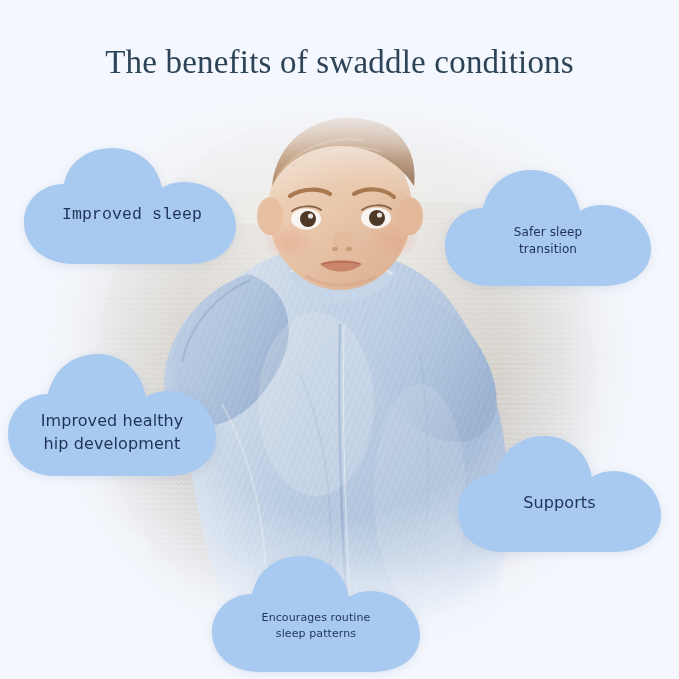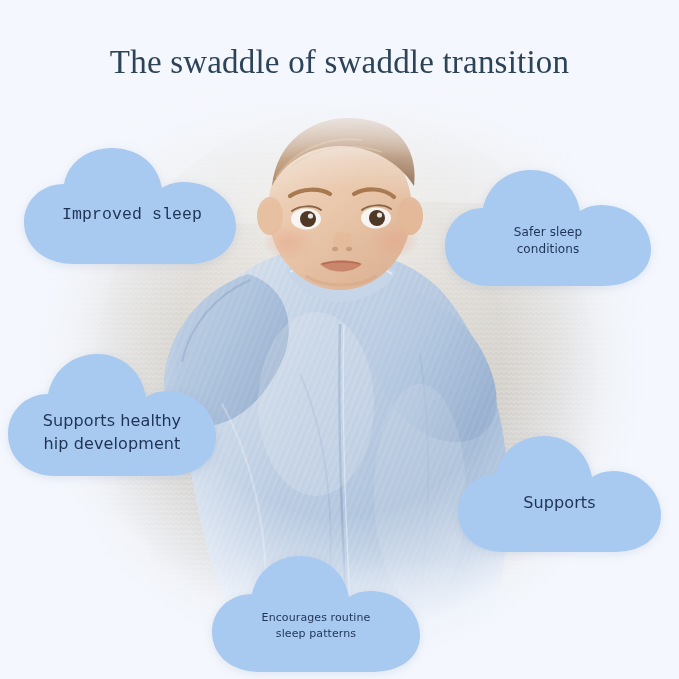--- a/index.html
+++ b/index.html
@@ -288,21 +288,21 @@
         <path d="M322 190 C 334 187, 350 187, 360 190" stroke="#a9533c" stroke-opacity=".55" stroke-width="1.4" fill="none"></path>
 
         <path d="M306 202 C 324 214, 358 214, 376 202" stroke="#d6a482" stroke-opacity=".45" stroke-width="3" fill="none"></path>
       </g>
 
       <ellipse cx="345" cy="300" rx="250" ry="265" fill="#9a9690" opacity=".06"></ellipse>
     </svg>
     <div id="photo-fade"></div>
   </div>
 
-  <div id="title">The swaddle of swaddle transition</div>
+  <div id="title">The benefits of swaddle conditions</div>
 
   <div class="cloud" id="cloud-improved-sleep">
     <svg viewBox="0 0 220 122" preserveAspectRatio="none" aria-hidden="true">
       <path d="M52 118
                C 22 118, 2 100, 2 76
                C 2 54, 20 38, 42 38
                C 46 16, 66 2, 90 2
                C 116 2, 136 18, 140 42
                C 146 38, 154 36, 162 36
                C 190 36, 214 56, 214 80
@@ -319,37 +319,37 @@
                C 20 118, 2 101, 2 78
                C 2 56, 19 40, 40 40
                C 45 17, 64 2, 88 2
                C 114 2, 133 19, 137 43
                C 143 39, 150 37, 158 37
                C 186 37, 208 57, 208 81
                C 208 104, 188 118, 160 118 Z" fill="#a8c9f0"></path>
     </svg>
     <div class="label">
       <span class="ln">Safer sleep</span>
-      <span class="ln">conditions</span>
+      <span class="ln">transition</span>
     </div>
   </div>
 
   <div class="cloud" id="cloud-hip-development">
     <svg viewBox="0 0 212 128" preserveAspectRatio="none" aria-hidden="true">
       <path d="M50 124
                C 21 124, 2 106, 2 82
                C 2 59, 20 42, 42 42
                C 47 18, 67 2, 91 2
                C 117 2, 136 20, 140 45
                C 146 41, 153 39, 161 39
                C 189 39, 210 60, 210 85
                C 210 109, 190 124, 162 124 Z" fill="#a8c9f0"></path>
     </svg>
     <div class="label">
-      <span class="ln">Supports healthy</span>
+      <span class="ln">Improved healthy</span>
       <span class="ln">hip development</span>
     </div>
   </div>
 
   <div class="cloud" id="cloud-self-soothing">
     <svg viewBox="0 0 207 122" preserveAspectRatio="none" aria-hidden="true">
       <path d="M48 118
                C 20 118, 2 101, 2 78
                C 2 56, 19 40, 40 40
                C 45 17, 64 2, 88 2

